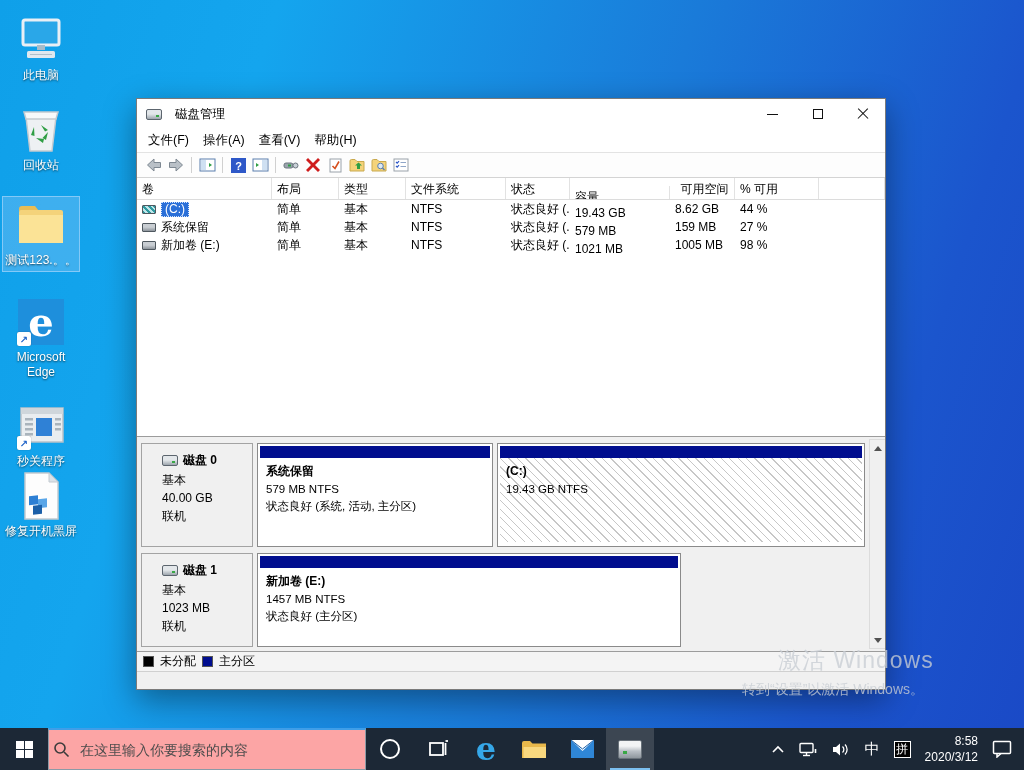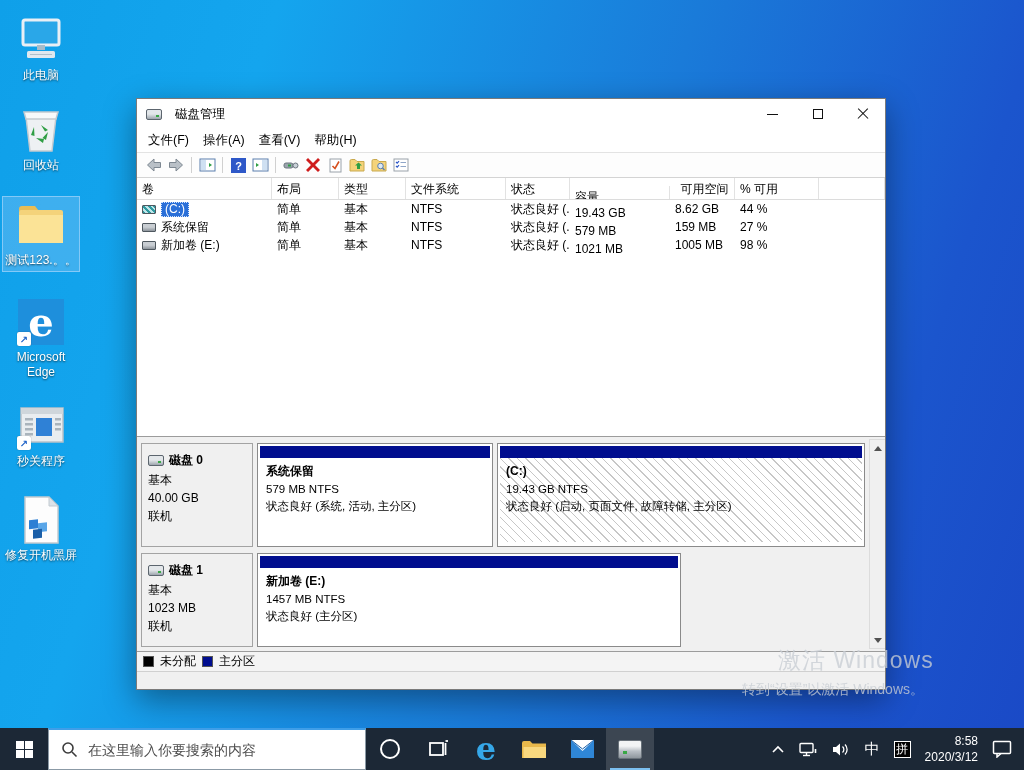--- a/index.html
+++ b/index.html
@@ -66,21 +66,21 @@
   .vol-ic { width:14px; height:9px; border:1px solid #4f585f; border-radius:1px; margin-right:5px; flex:none;
     background:linear-gradient(#c9ced3 45%,#8d949b); }
   .vol-ic.teal { background:repeating-linear-gradient(45deg,#2f9aa0 0 2px,#bfe6ea 2px 4px); }
   .vol-sel { background:#2a6fd8; color:#fff; padding:0 4px 1px 4px; outline:1px dotted #cfe2ff; outline-offset:-1px; }
 
   
   #graphpane { position:absolute; top:337px; left:0; right:0; height:215px; background:#f0f0f0;
     border-top:1px solid #9c9c9c; overflow:hidden; }
   .disk-row { position:absolute; left:4px; }
   .disk-label { position:absolute; left:0; top:0; width:112px; height:100%; background:#f0f0f0;
-    border:1px solid #a3a3a3; padding:7px 6px; font-size:12px; line-height:1.5; }
+    border:1px solid #a3a3a3; padding:7px 20px; font-size:12px; line-height:1.5; }
   .disk-label .dname { display:flex; align-items:center; gap:5px; font-weight:bold; margin-bottom:2px; }
   .parts { position:absolute; left:116px; top:0; display:flex; gap:4px; }
   .part { background:#fff; border:1px solid #8a8a8a; padding:2px; }
   .part .pbar { height:12px; background:#000d8e; }
   .part .pbody { padding:4px 6px 0 6px; font-size:11.5px; line-height:1.55; }
   .part .pname { font-size:12px; font-weight:bold; }
   .part.hatched .pbody-wrap { background:repeating-linear-gradient(45deg,#ffffff 0 5px,#c7c7c7 5px 6px); height:calc(100% - 14px); }
   .part .pbody-wrap { height:calc(100% - 14px); }
 
   
@@ -92,22 +92,22 @@
 
   #legendbar { position:absolute; top:552px; left:0; right:0; height:20px; background:#f4f4f4;
     border-top:1px solid #9c9c9c; display:flex; align-items:center; gap:6px; padding-left:6px; font-size:12px; }
   .leg-sq { width:11px; height:11px; border:1px solid #555; }
   #statusbar { position:absolute; top:572px; left:0; right:0; bottom:0; background:#f0f0f0; border-top:1px solid #d0d0d0; }
 
   
   #taskbar { position:absolute; left:0; bottom:0; width:1024px; height:42px; background:#1c2836;
     display:flex; align-items:stretch; z-index:60; }
   .tb-start { width:48px; display:flex; align-items:center; justify-content:center; }
-  #searchbox { width:318px; background:#ffffff; border:1px solid #8b9aa6; border-top:2px solid #3f9ee8;
-    display:flex; align-items:center; gap:10px; padding-left:12px; }
+  #searchbox { width:318px; background:#fca5a5; border:1px solid #8b9aa6; border-top:2px solid #3f9ee8;
+    display:flex; align-items:center; gap:10px; padding-left:4px; }
   #searchbox input { border:none; outline:none; width:250px; font-size:14px; background:transparent;
     font-family:"Liberation Sans",sans-serif; color:#333; }
   #searchbox input::placeholder { color:#4d4d4d; opacity:1; }
   .tk-btn { width:48px; display:flex; align-items:center; justify-content:center; position:relative; }
   .tk-btn.active { background:rgba(255,255,255,.14); }
   .tk-btn.active::after { content:""; position:absolute; left:4px; right:4px; bottom:0; height:2px; background:#7cc0f0; }
   .tk-edge { color:#35a7e8; font-size:32px; font-weight:bold; line-height:1; font-family:"DejaVu Serif",serif; }
   #tray { margin-left:auto; display:flex; align-items:center; gap:14px; padding-right:12px; color:#fff; }
   .ime-lang { font-size:15px; }
   .ime-mode { width:17px; height:17px; background:#000; color:#fff; font-size:12px; display:flex;
@@ -176,21 +176,21 @@
         <rect x="19" y="13" width="16" height="18" fill="#2f81d6"></rect>
         <rect x="38" y="13" width="6" height="2.5" fill="#aab4bc"></rect>
           <rect x="38" y="18" width="6" height="2.5" fill="#aab4bc"></rect>
         <rect x="38" y="23" width="6" height="2.5" fill="#aab4bc"></rect>
       </svg>
       <div class="sc-arrow">↗</div>
     </div>
     <div class="lbl">秒关程序</div>
   </div>
 
-  <div class="dicon" style="top:492px">
+  <div class="dicon" style="top:468px">
     <div class="ic-wrap">
       <svg width="40" height="50" viewBox="0 0 40 50">
         <path d="M4 2 L28 2 L37 11 L37 48 L4 48 Z" fill="#fdfdfd" stroke="#c3cad0" stroke-width="1.5"></path>
         <path d="M28 2 L28 11 L37 11 Z" fill="#dbe2e8" stroke="#c3cad0"></path>
         <rect x="8" y="26" width="9" height="9" fill="#2d7fd4" transform="skewY(-6 )"></rect>
         <rect x="17" y="30" width="9" height="9" fill="#5aa6e8" transform="skewY(-6)"></rect>
         <rect x="12" y="36" width="9" height="9" fill="#1b5fa8" transform="skewY(-6)"></rect>
       </svg>
     </div>
     <div class="lbl">修复开机黑屏</div>
@@ -374,21 +374,20 @@
               <div>状态良好 (系统, 活动, 主分区)</div>
             </div>
               </div>
           </div>
           <div class="part hatched" style="width:368px;">
             <div class="pbar"></div>
             <div class="pbody-wrap">
                 <div class="pbody">
               <div class="pname">(C:)</div>
               <div>19.43 GB NTFS</div>
-              <div>状态良好 (启动, 页面文件, 故障转储, 主分区)</div>
             </div>
               </div>
           </div>
         </div>
       </div>
 
       <div class="disk-row" style="top:116px; width:724px; height:94px;">
         <div class="disk-label">
           <div class="dname">
               <span class="drive-glyph"></span>

